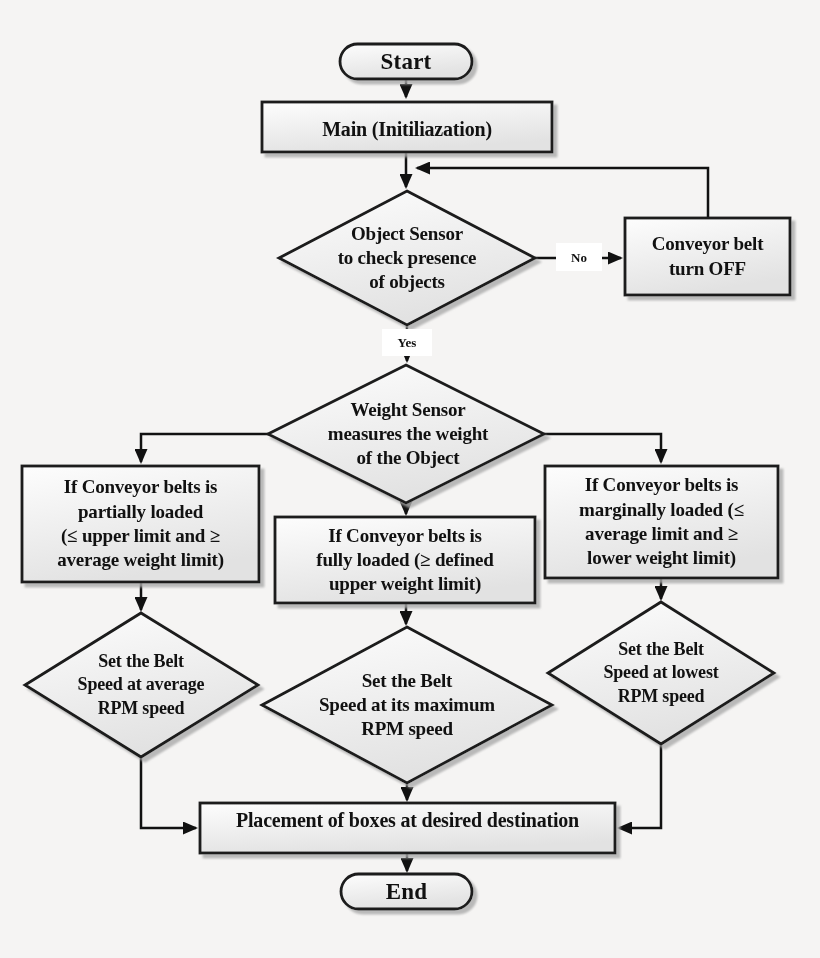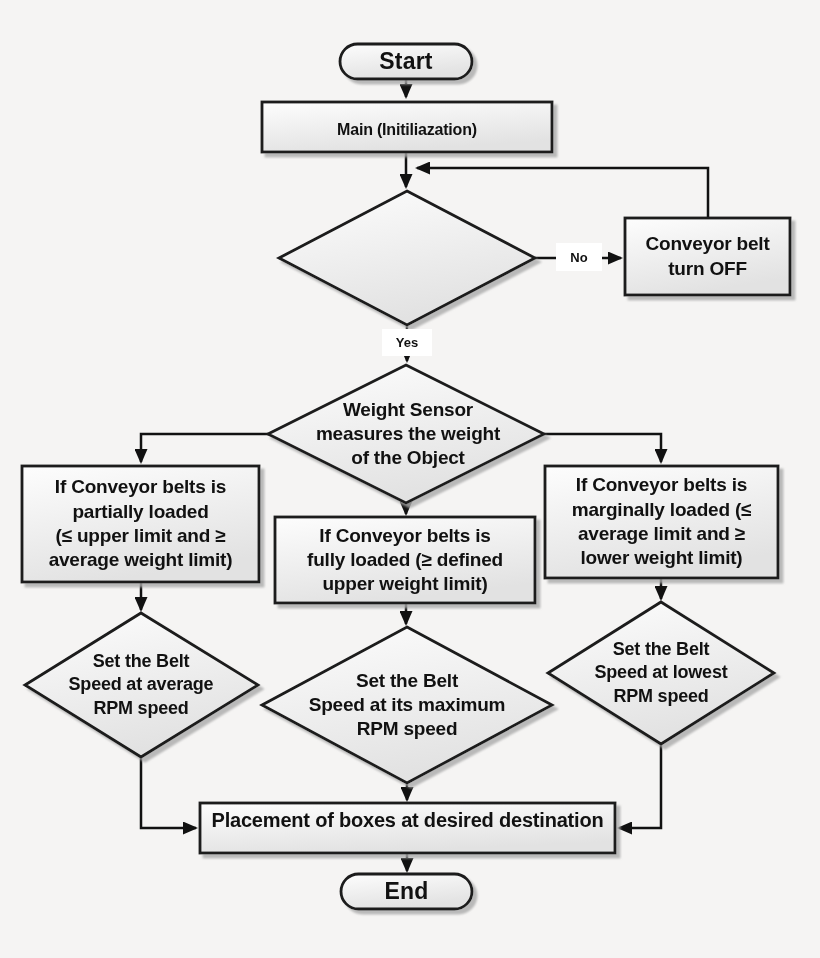--- a/index.html
+++ b/index.html
@@ -5,20 +5,21 @@
   html,body{margin:0;padding:0;}
   body{
     font-family:"Liberation Sans", sans-serif;
     background:#e9e9e9;
   }
   .canvas{
     position:relative;
     width:820px;height:958px;
     background:#f5f4f3;
     overflow:hidden;
+    font-family:Liberation Serif, serif;
   }
   .canvas svg{position:absolute;left:0;top:0;}
   .lbl{
     position:absolute;
     display:flex;align-items:center;justify-content:center;
     text-align:center;
     font-weight:700;
     color:#111;
     white-space:pre-line;
     line-height:1.28;
@@ -85,21 +86,24 @@
       <rect x="545" y="466" width="233" height="112"></rect>
       <polygon points="141,613 258,685 141,757 25,685"></polygon>
       <polygon points="407,627 552,705 407,783 262,705"></polygon>
       <polygon points="661,602 774,673 661,744 548,673"></polygon>
       <rect x="200" y="803" width="415" height="50"></rect>
       <rect x="341" y="874" width="131" height="35" rx="17.5"></rect>
     </g>
   </svg>
 
   <div class="lbl big" style="left:340px;top:44px;width:132px;height:35px;">Start</div>
-  <div class="lbl node" style="left:262px;top:102px;width:290px;height:56px;font-size:16px;">Main (Initiliazation)</div>
+  <div class="lbl node" style="left:262px;top:102px;width:290px;height:56px;font-size:20px;">Main (Initiliazation)</div>
+  <div class="lbl node" style="left:283px;top:195px;width:248px;height:126px;">Object Sensor
+to check presence
+of objects</div>
   <div class="lbl node" style="left:625px;top:218px;width:165px;height:77px;">Conveyor belt
 turn OFF</div>
   <div class="lbl node" style="left:272px;top:370px;width:272px;height:128px;">Weight Sensor
 measures the weight
 of the Object</div>
   <div class="lbl node" style="left:22px;top:466px;width:237px;height:116px;">If Conveyor belts is
 partially loaded
 (≤ upper limit and ≥
 average weight limit)</div>
   <div class="lbl node" style="left:275px;top:517px;width:260px;height:86px;">If Conveyor belts is

